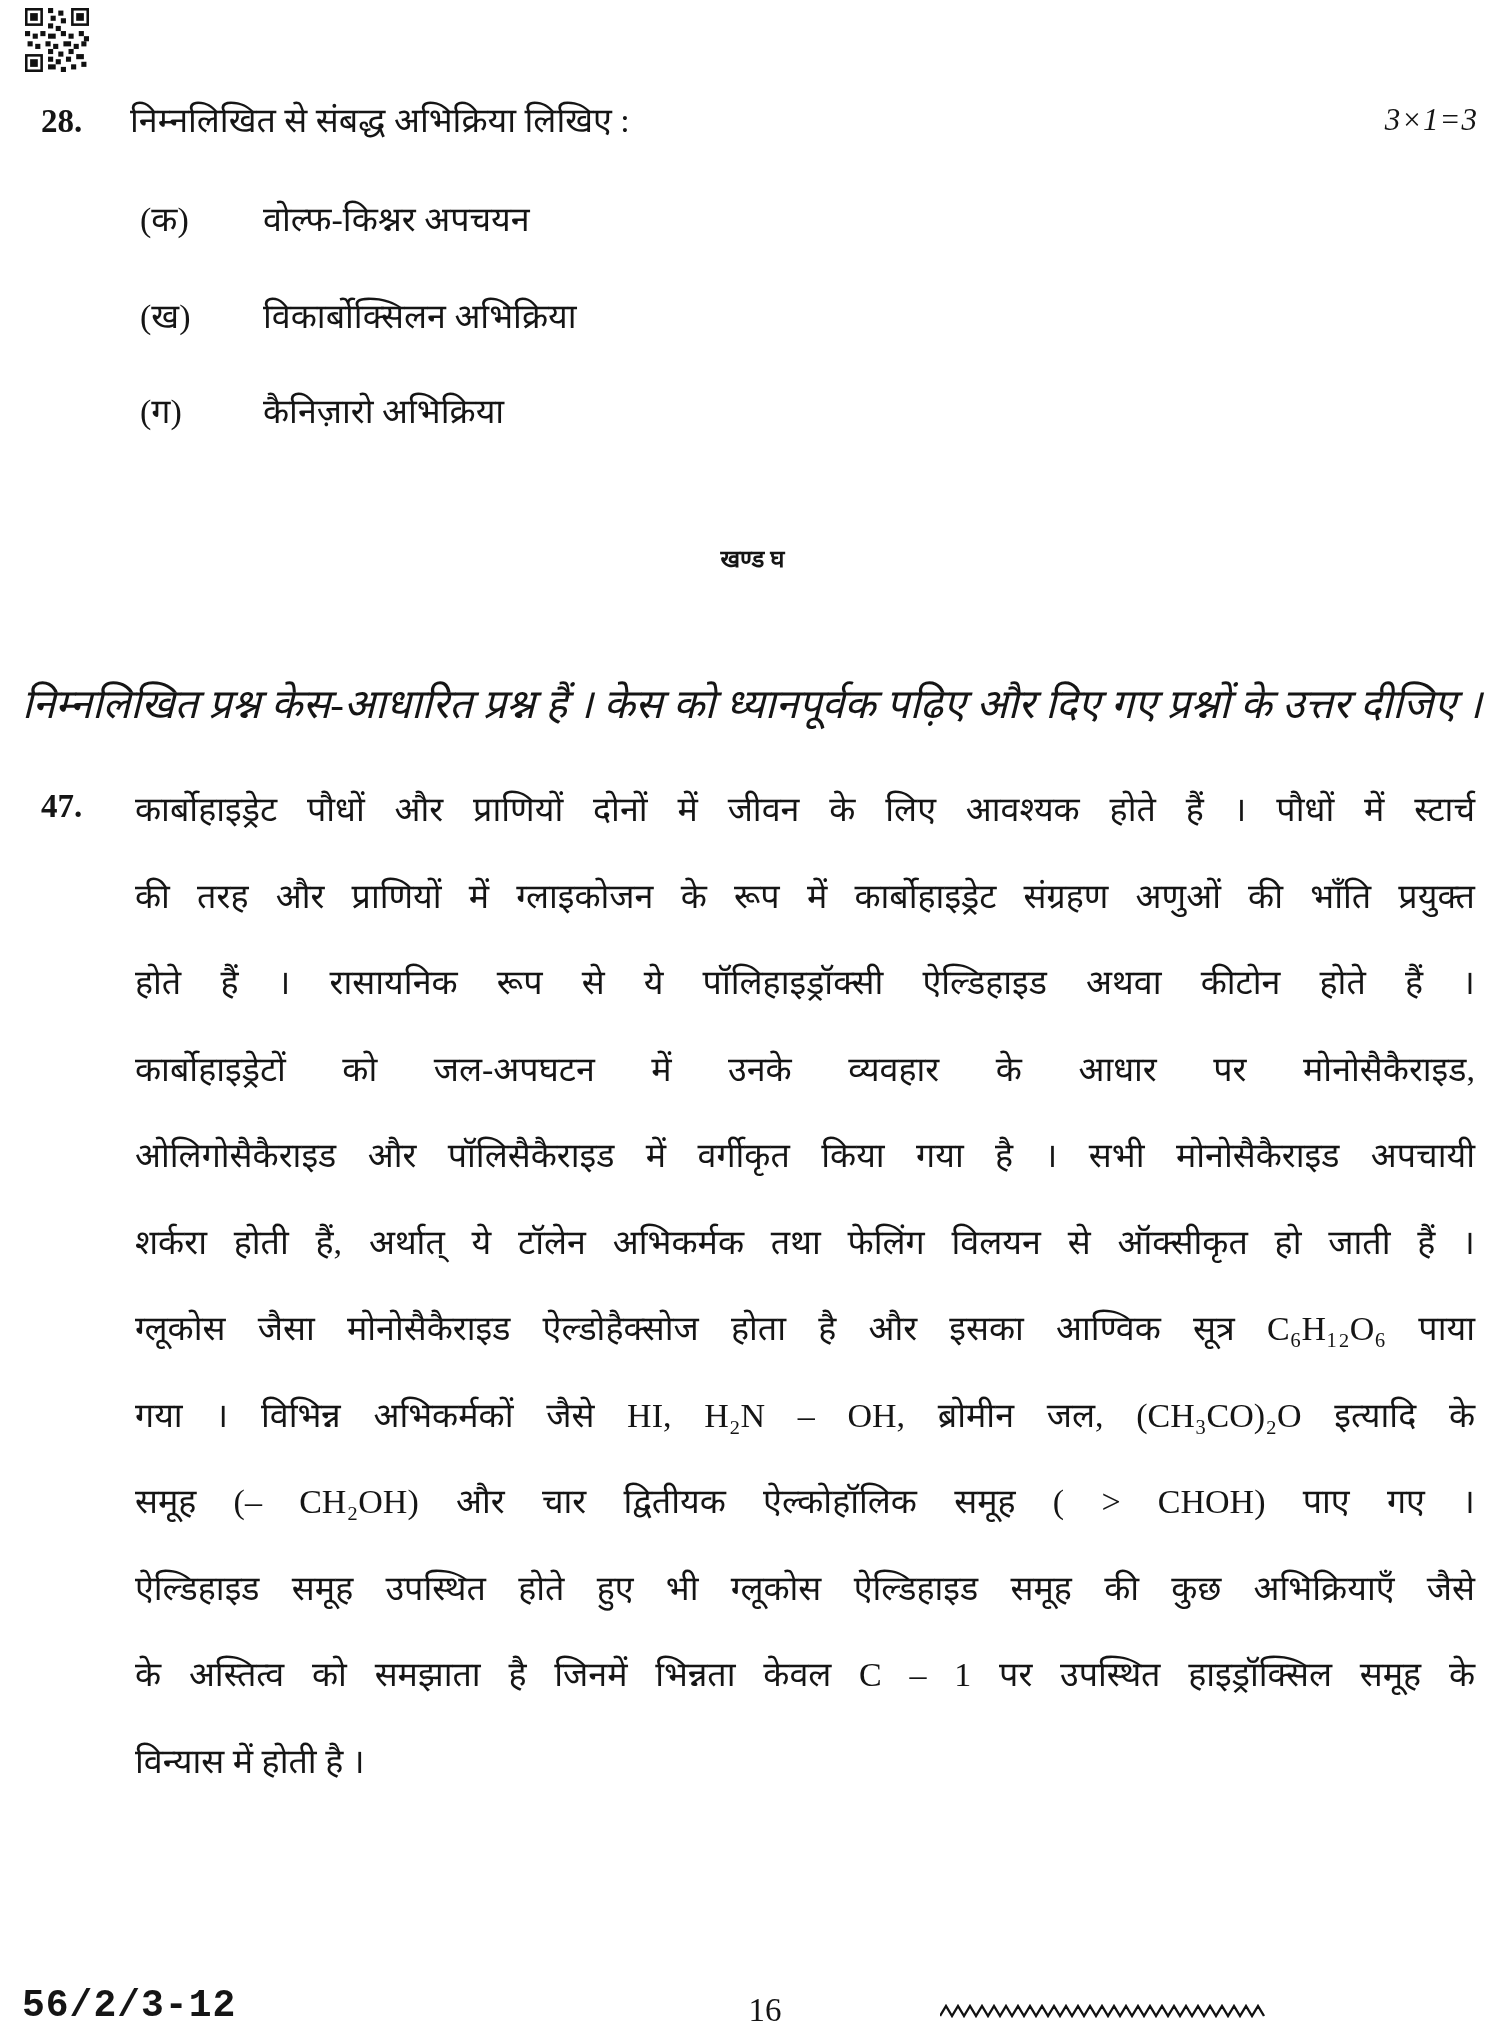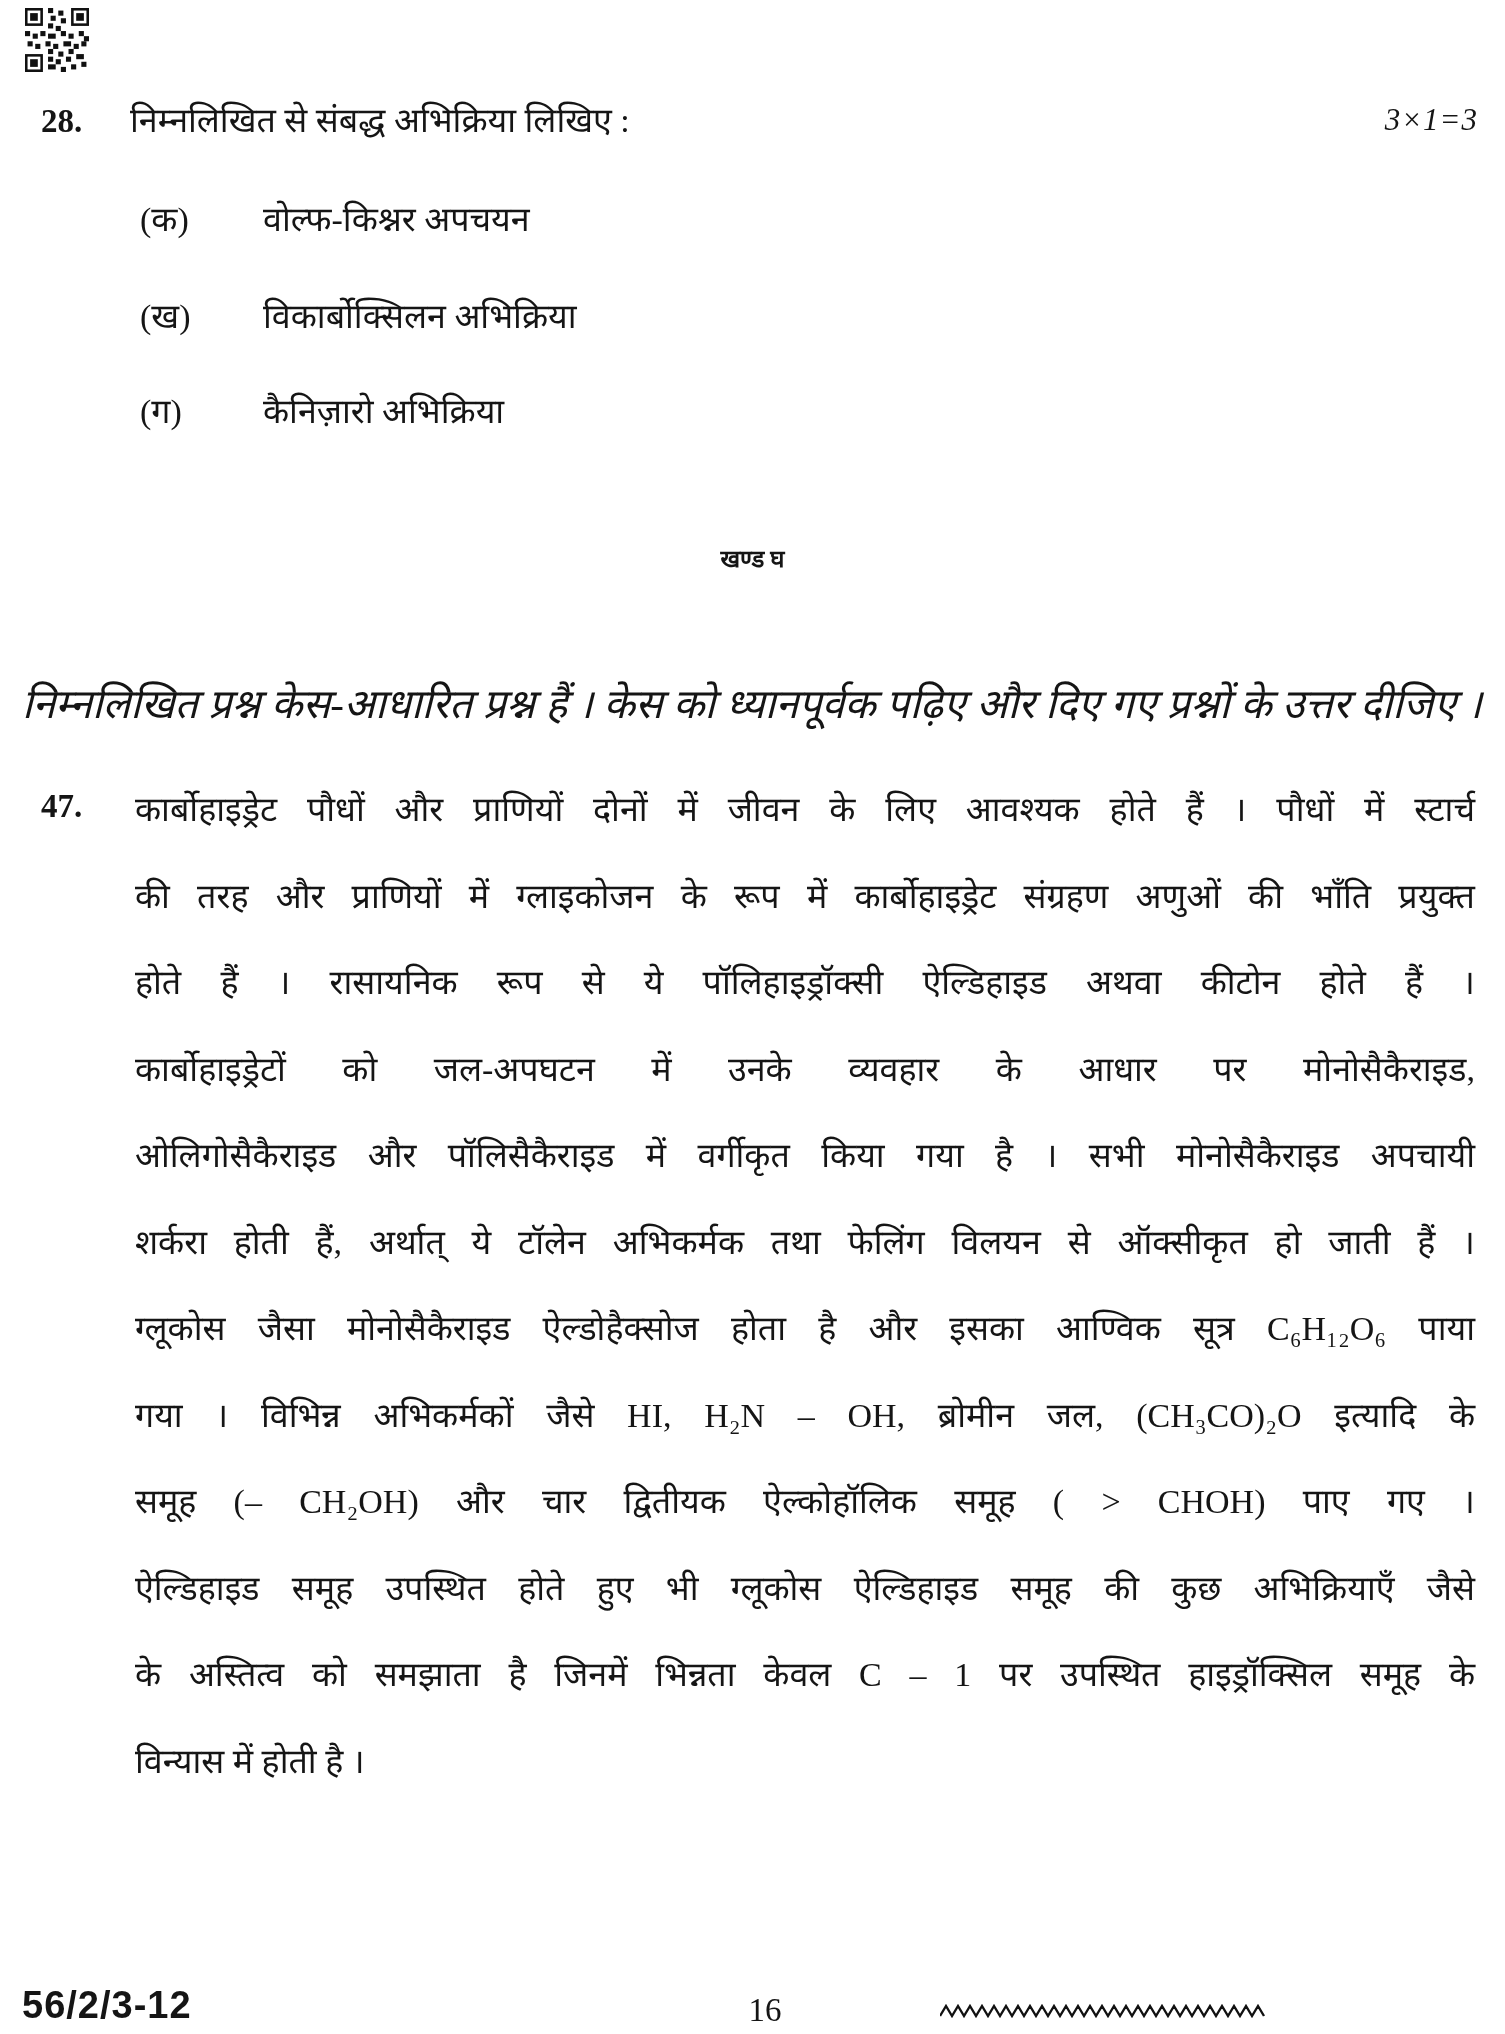--- a/index.html
+++ b/index.html
@@ -76,21 +76,21 @@
     line-height: 54px;
     text-align: justify;
     text-align-last: justify;
     white-space: normal;
   }
   .pl.short { text-align-last: left; }
 
   .paper-code {
     position: absolute;
     left: 22px; top: 1984px;
-    font-family: Liberation Sans, sans-serif;
+    font-family: Liberation Mono, monospace;
     font-weight: 700;
     font-size: 38px;
     letter-spacing: 1px;
   }
   .page-number {
     position: absolute;
     left: 725px; top: 1992px;
     width: 80px;
     text-align: center;
     font-size: 33px;

